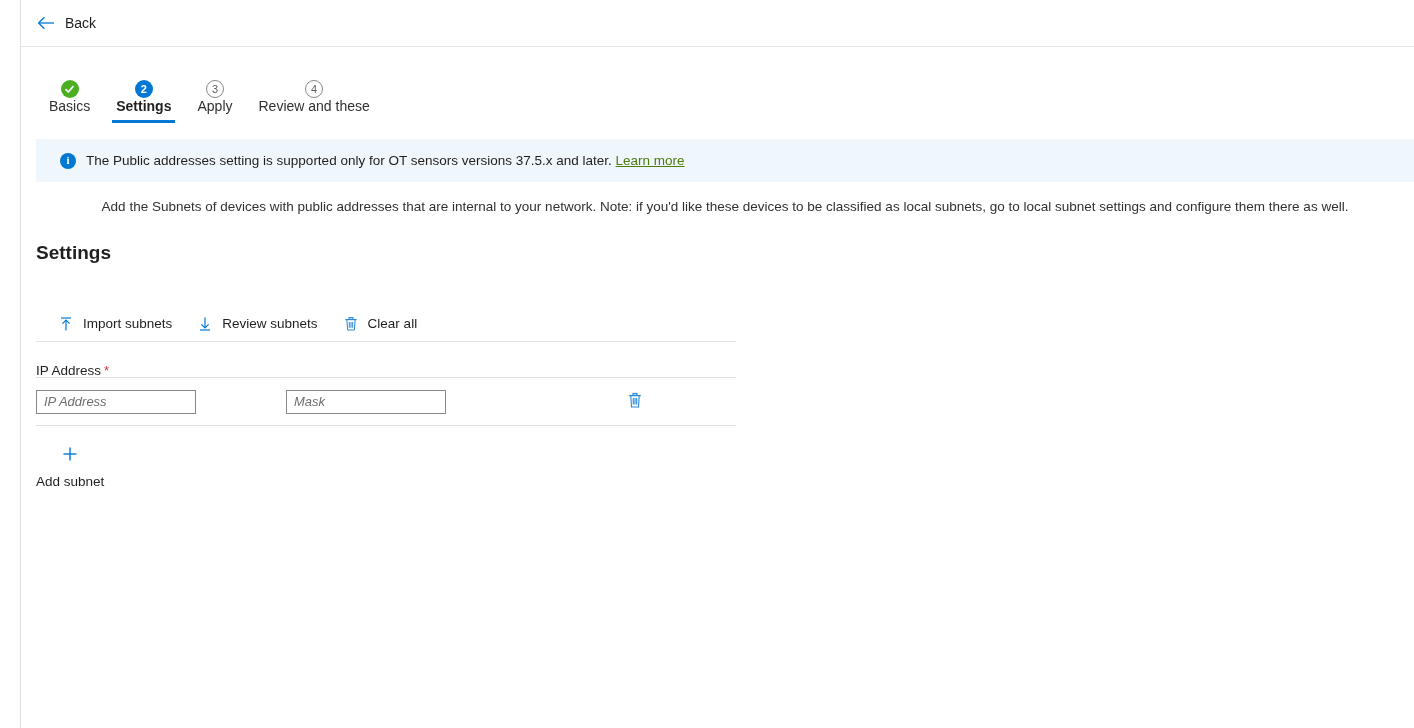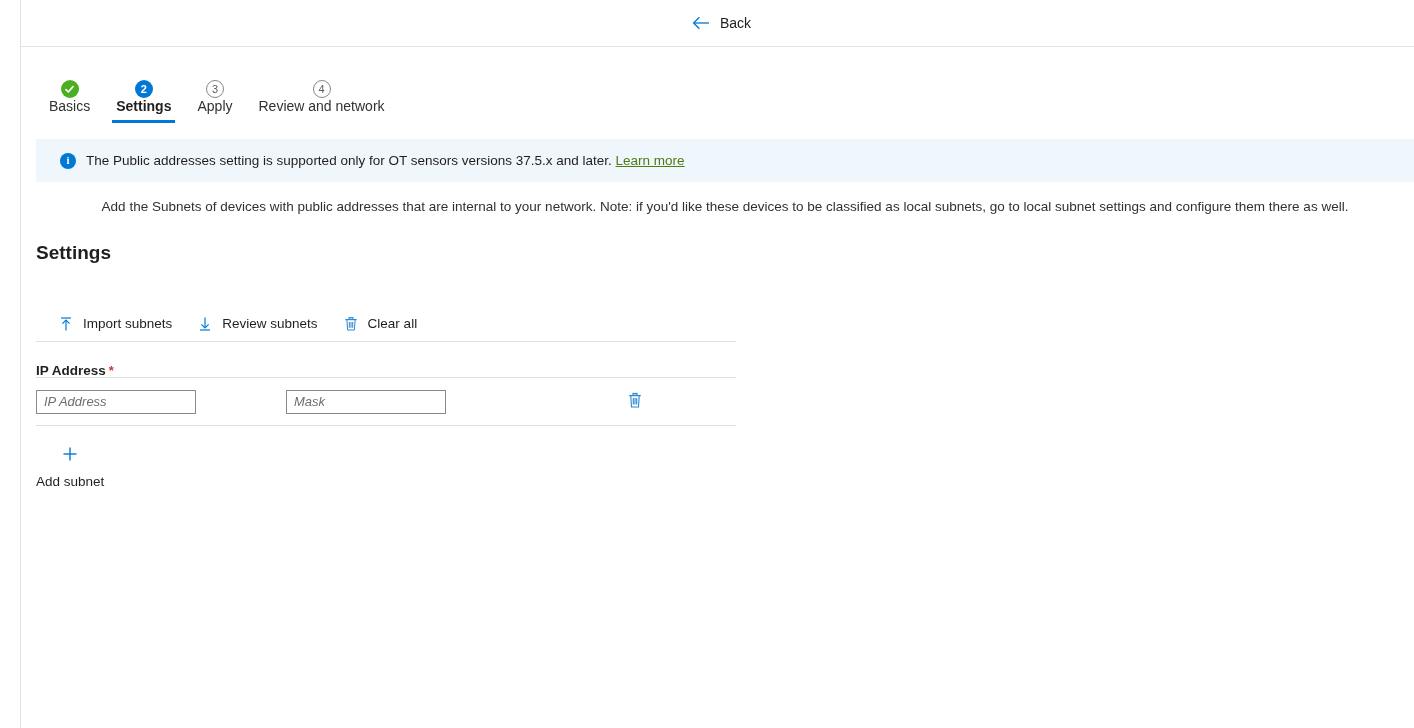--- a/index.html
+++ b/index.html
@@ -16,21 +16,21 @@
   
   .left-rail {
     position: absolute; left: 0; top: 0; width: 21px; height: 728px;
     background: #ffffff; border-right: 1px solid #e1e1e1;
   }
 
   
   .topbar {
     position: absolute; left: 21px; top: 0; right: 0; height: 47px;
     background: #ffffff; border-bottom: 1px solid #e3e3e5;
-    display: flex; align-items: center; justify-content: center;
+    display: flex; align-items: center;
   }
   .back-button {
     display: flex; align-items: center; gap: 10px;
     padding: 4px 8px; margin-left: 8px; cursor: pointer;
     background: none; border: none;
     font-family: "Liberation Sans", sans-serif;
     font-size: 14px; color: #201f1e;
   }
   .back-arrow { width: 18px; height: 14px; display: block; }
 
@@ -109,21 +109,21 @@
   .tool-icon { width: 16px; height: 16px; display: block; flex: none; }
 
   .table-head {
     display: flex; align-items: center; height: 36px;
     border-bottom: 1px solid #e1e1e1; padding-top: 6px;
   }
   .col-ip { width: 250px; }
   .col-mask { width: 300px; }
   .col-action { width: 120px; }
   .th {
-    font-size: 13.5px; font-weight: 700; color: #201f1e; margin-top: 16px;
+    font-size: 13.5px; font-weight: 400; color: #201f1e; margin-top: 16px;
   }
   .req { color: #d13438; font-size: 13px; margin-left: 3px; }
 
   .table-row {
     display: flex; align-items: center; height: 48px;
     border-bottom: 1px solid #e1e1e1;
   }
   .cell-input {
     width: 160px; height: 24px;
     border: 1px solid #8a8886; background: #fff;
@@ -184,21 +184,21 @@
         <span class="step-label">Settings</span>
       </div>
 
       <div class="step">
         <span class="step-badge badge-idle">3</span>
         <span class="step-label">Apply</span>
       </div>
 
       <div class="step">
         <span class="step-badge badge-idle">4</span>
-        <span class="step-label">Review and network</span>
+        <span class="step-label">Review and these</span>
       </div>
 
     </div>
 
     <div class="info-banner">
       <span class="info-icon">i</span>
       <span class="info-text">
         <span>The Public addresses setting is supported only for OT sensors versions 37.5.x and later.</span>
         <a class="info-link">Learn more</a>
       </span>

